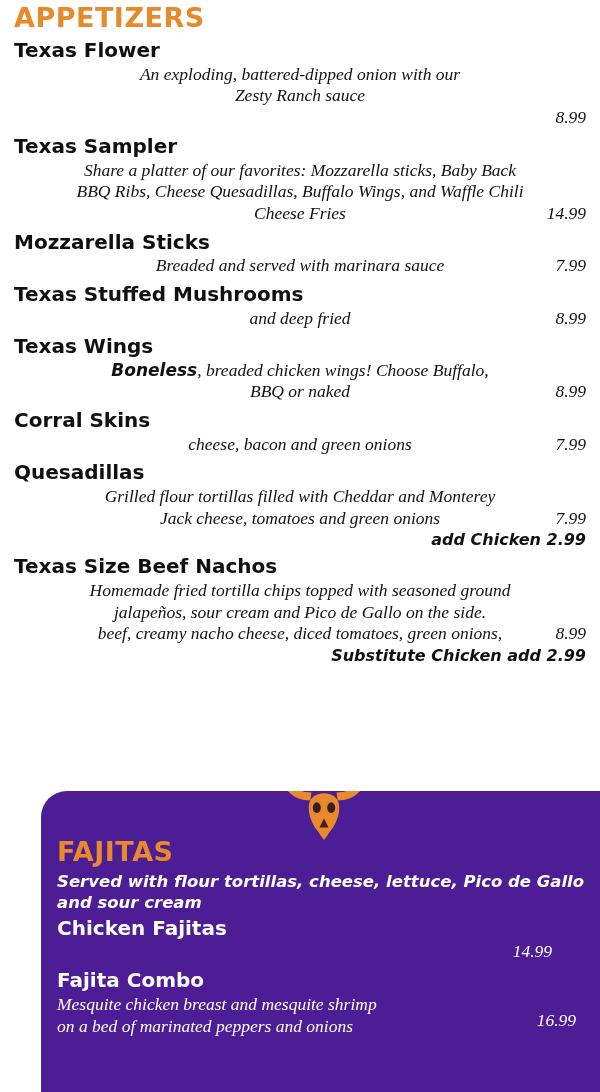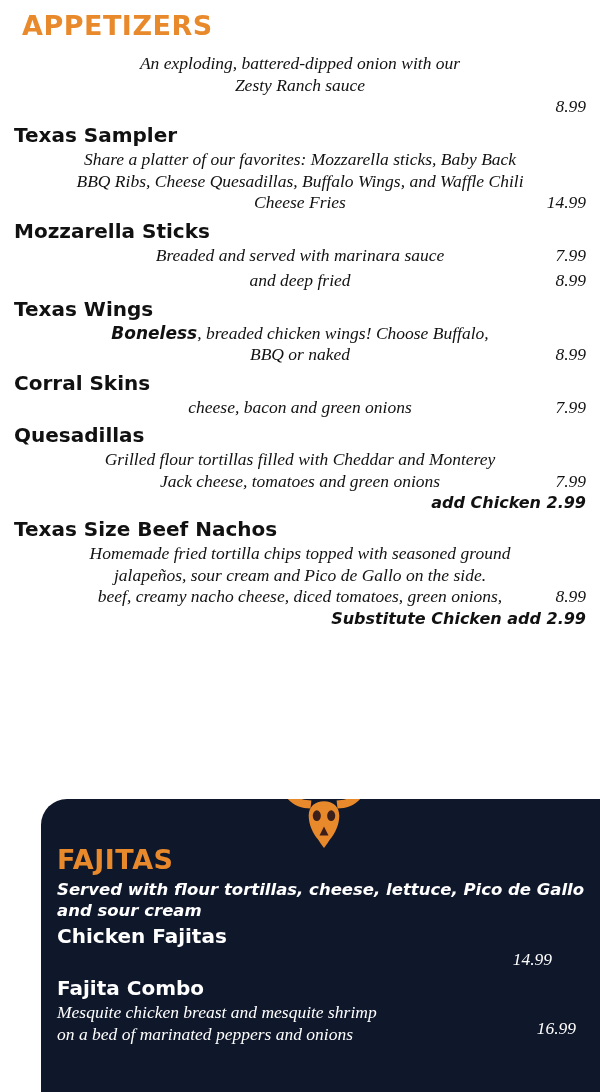--- a/index.html
+++ b/index.html
@@ -27,21 +27,21 @@
   .appetizers {
     padding: 0 14px 0 14px;
   }
 
   .section-heading {
     font-family: "DejaVu Sans", sans-serif;
     font-weight: bold;
     font-size: 27px;
     letter-spacing: 0.5px;
     color: #E8892B;
-    margin: 8px;
+    margin: 0;
     padding: 4px 0 6px 0;
     line-height: 1.0;
   }
 
   .item {
     margin: 0 0 4px 0;
   }
 
   .item-name {
     font-family: "DejaVu Sans", sans-serif;
@@ -105,21 +105,21 @@
     padding-top: 1px;
   }
 
   
   .fajitas-panel {
     position: absolute;
     left: 41px;
     top: 791px;
     width: 559px;
     height: 301px;
-    background: #0f172a;
+    background: #4c1d95;
     border-top-left-radius: 26px;
     overflow: hidden;
   }
 
   .skull {
     position: absolute;
     left: 238px;
     top: -23px;
     width: 90px;
     height: 74px;
@@ -201,20 +201,21 @@
 </head>
 <body>
 
 <div class="page">
 
   <section class="appetizers">
 
     <h1 class="section-heading">APPETIZERS</h1>
 
     <div class="item">
+      <div class="item-name">Texas Flower</div>
       <div class="item-desc">
         <span class="desc-line">An exploding, battered-dipped onion with our</span>
         <span class="desc-line">Zesty Ranch sauce</span>
         <div class="price-row">
           <span class="price-right">8.99</span>
         </div>
       </div>
     </div>
 
     <div class="item">
@@ -229,20 +230,21 @@
 
     <div class="item">
       <div class="item-name">Mozzarella Sticks</div>
       <div class="item-desc desc-block">
         <span class="desc-line">Breaded and served with marinara sauce</span>
         <span class="price">7.99</span>
       </div>
     </div>
 
     <div class="item">
+      <div class="item-name">Texas Stuffed Mushrooms</div>
       <div class="item-desc desc-block">
         <span class="desc-line">and deep fried</span>
         <span class="price" style="top:auto;bottom:0;">8.99</span>
       </div>
     </div>
 
     <div class="item">
       <div class="item-name">Texas Wings</div>
       <div class="item-desc desc-block">
         <span class="desc-line"><span class="inline-bold">Boneless</span><span>, breaded chicken wings! Choose Buffalo,</span></span>

